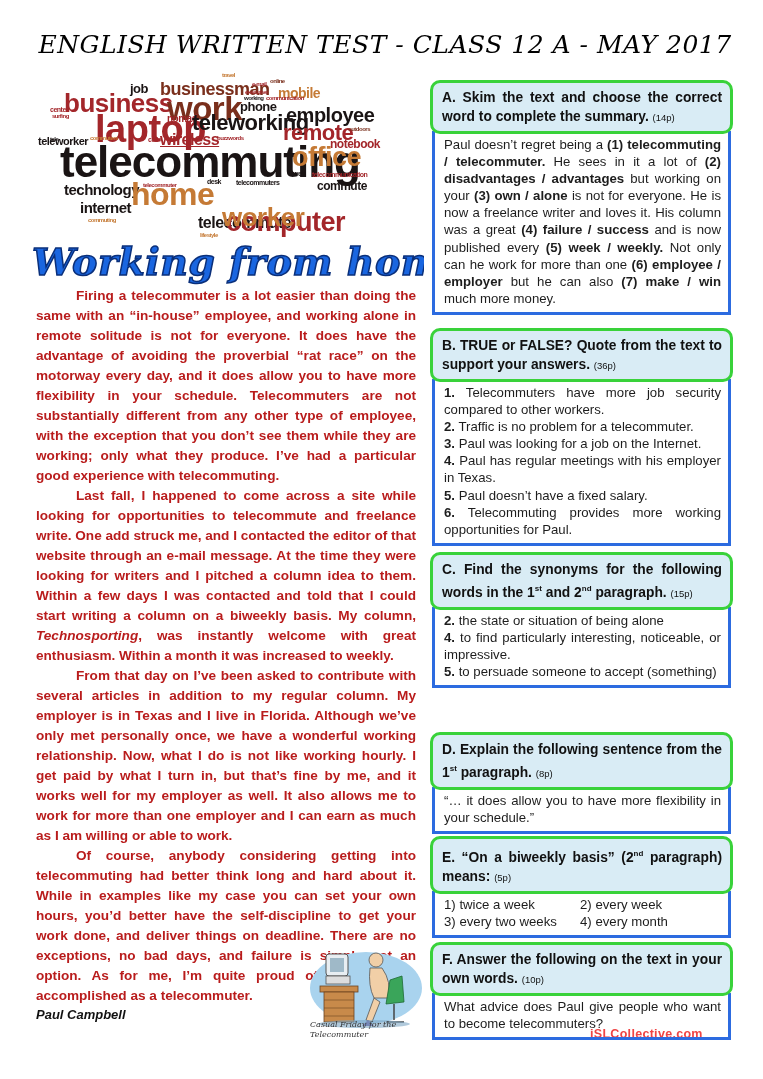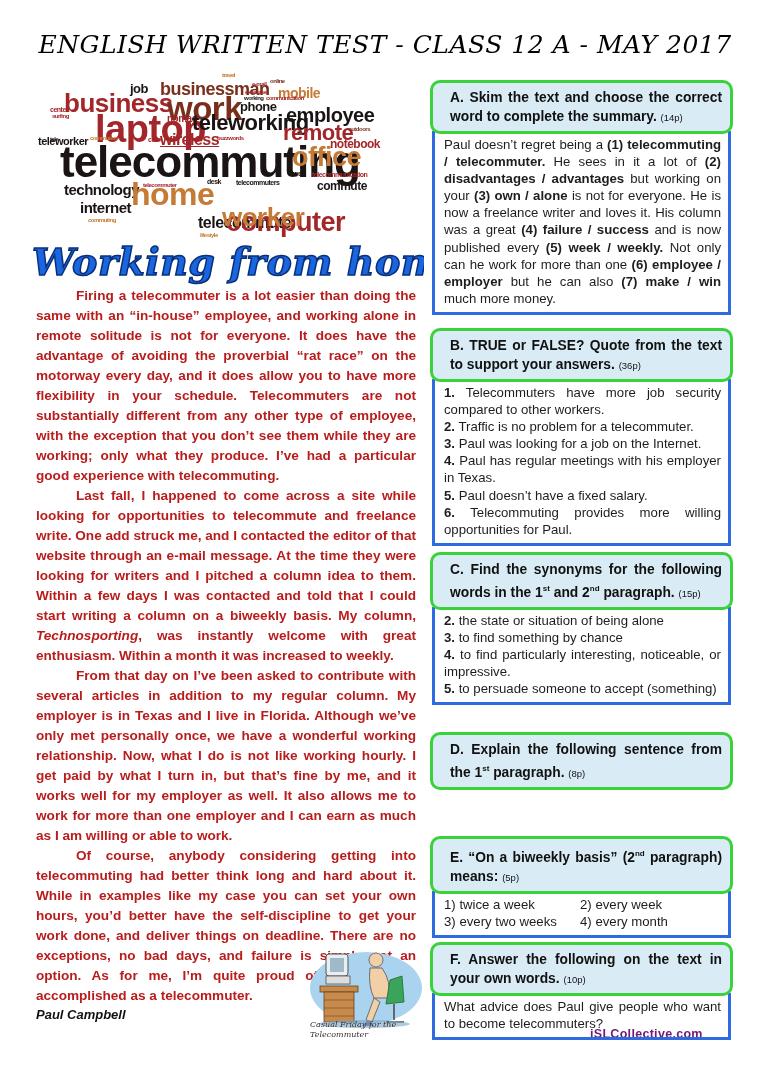--- a/index.html
+++ b/index.html
@@ -37,35 +37,35 @@
 
   .cartoon { position: absolute; left: 306px; top: 946px; width: 118px; height: 100px; }
   .cartoon-caption { position: absolute; left: 310px; top: 1020px; width: 110px; text-align: left;
     font-family: "DejaVu Serif", serif; font-style: italic; font-size: 8px; line-height: 10px; color: #333; }
 
   
   .ex { position: absolute; left: 430px; width: 303px; }
   .ex-head {
     position: relative; z-index: 2;
     background: #d9ecf5; border: 3px solid #39d23a; border-radius: 10px;
-    padding: 5px 8px 4px 17px; font-weight: bold; font-size: 13.8px; line-height: 19px;
+    padding: 5px 8px 4px 9px; font-weight: bold; font-size: 13.8px; line-height: 19px;
     color: #111; text-align: justify;
   }
   .ex-head .pts { font-weight: normal; font-size: 9.5px; }
   .ex-head sup { font-size: 8px; }
   .ex-body {
     position: relative; z-index: 1; margin-top: -3px;
     border: 3px solid #2c6be0; border-top: none;
     padding: 5px 7px 5px 9px; font-size: 13.2px; line-height: 17.1px; color: #1d1d1d; text-align: justify;
     margin-left: 2px; margin-right: 2px;
   }
   .ex-body .num { font-weight: bold; }
   .ex-body b { font-weight: bold; }
   .opts { display: grid; grid-template-columns: 136px 1fr; }
-  .watermark { position: absolute; left: 590px; top: 1027px; font-weight: bold; font-size: 12.5px; color: #701a75; letter-spacing: 0.3px; }
+  .watermark { position: absolute; left: 590px; top: 1027px; font-weight: bold; font-size: 12.5px; color: #ef4444; letter-spacing: 0.3px; }
 </style>
 </head>
 <body>
 
 <div class="page-title">ENGLISH WRITTEN TEST - CLASS 12 A - MAY 2017</div>
 
 <div class="cloud">
   <span class="dark" style="left:90px;top:10px;font-size:13px;">job</span>
   <span class="brown" style="left:120px;top:8px;font-size:18px;">businessman</span>
   <span class="orange" style="left:182px;top:0px;font-size:6px;">travel</span>
@@ -159,42 +159,42 @@
   <div class="ex-head">
     <span>B. TRUE or FALSE? Quote from the text to support your answers.</span>
     <span class="pts">(36p)</span>
   </div>
   <div class="ex-body">
     <div><span class="num">1.</span> <span>Telecommuters have more job security compared to other workers.</span></div>
     <div><span class="num">2.</span> <span>Traffic is no problem for a telecommuter.</span></div>
     <div><span class="num">3.</span> <span>Paul was looking for a job on the Internet.</span></div>
     <div><span class="num">4.</span> <span>Paul has regular meetings with his employer in Texas.</span></div>
     <div><span class="num">5.</span> <span>Paul doesn’t have a fixed salary.</span></div>
-    <div><span class="num">6.</span> <span>Telecommuting provides more willing opportunities for Paul.</span></div>
+    <div><span class="num">6.</span> <span>Telecommuting provides more working opportunities for Paul.</span></div>
   </div>
 </div>
 
 <div class="ex" style="top:552px;">
   <div class="ex-head">
     <span>C. Find the synonyms for the following words in the 1</span><sup>st</sup><span> and 2</span><sup>nd</sup><span> paragraph.</span>
     <span class="pts">(15p)</span>
   </div>
   <div class="ex-body">
     <div><span class="num">2.</span> <span>the state or situation of being alone</span></div>
-    <div><span class="num">3.</span> <span>to find something by chance</span></div>
     <div><span class="num">4.</span> <span>to find particularly interesting, noticeable, or impressive.</span></div>
     <div><span class="num">5.</span> <span>to persuade someone to accept (something)</span></div>
   </div>
 </div>
 
 <div class="ex" style="top:732px;">
   <div class="ex-head">
     <span>D. Explain the following sentence from the 1</span><sup>st</sup><span> paragraph.</span>
     <span class="pts">(8p)</span>
   </div>
+  <div class="ex-body">“… it does allow you to have more flexibility in your schedule.”</div>
 </div>
 
 <div class="ex" style="top:836px;">
   <div class="ex-head">
     <span>E. “On a biweekly basis” (2</span><sup>nd</sup><span> paragraph) means:</span>
     <span class="pts">(5p)</span>
   </div>
   <div class="ex-body opts">
     <span>1) twice a week</span>
     <span>2) every week</span>

